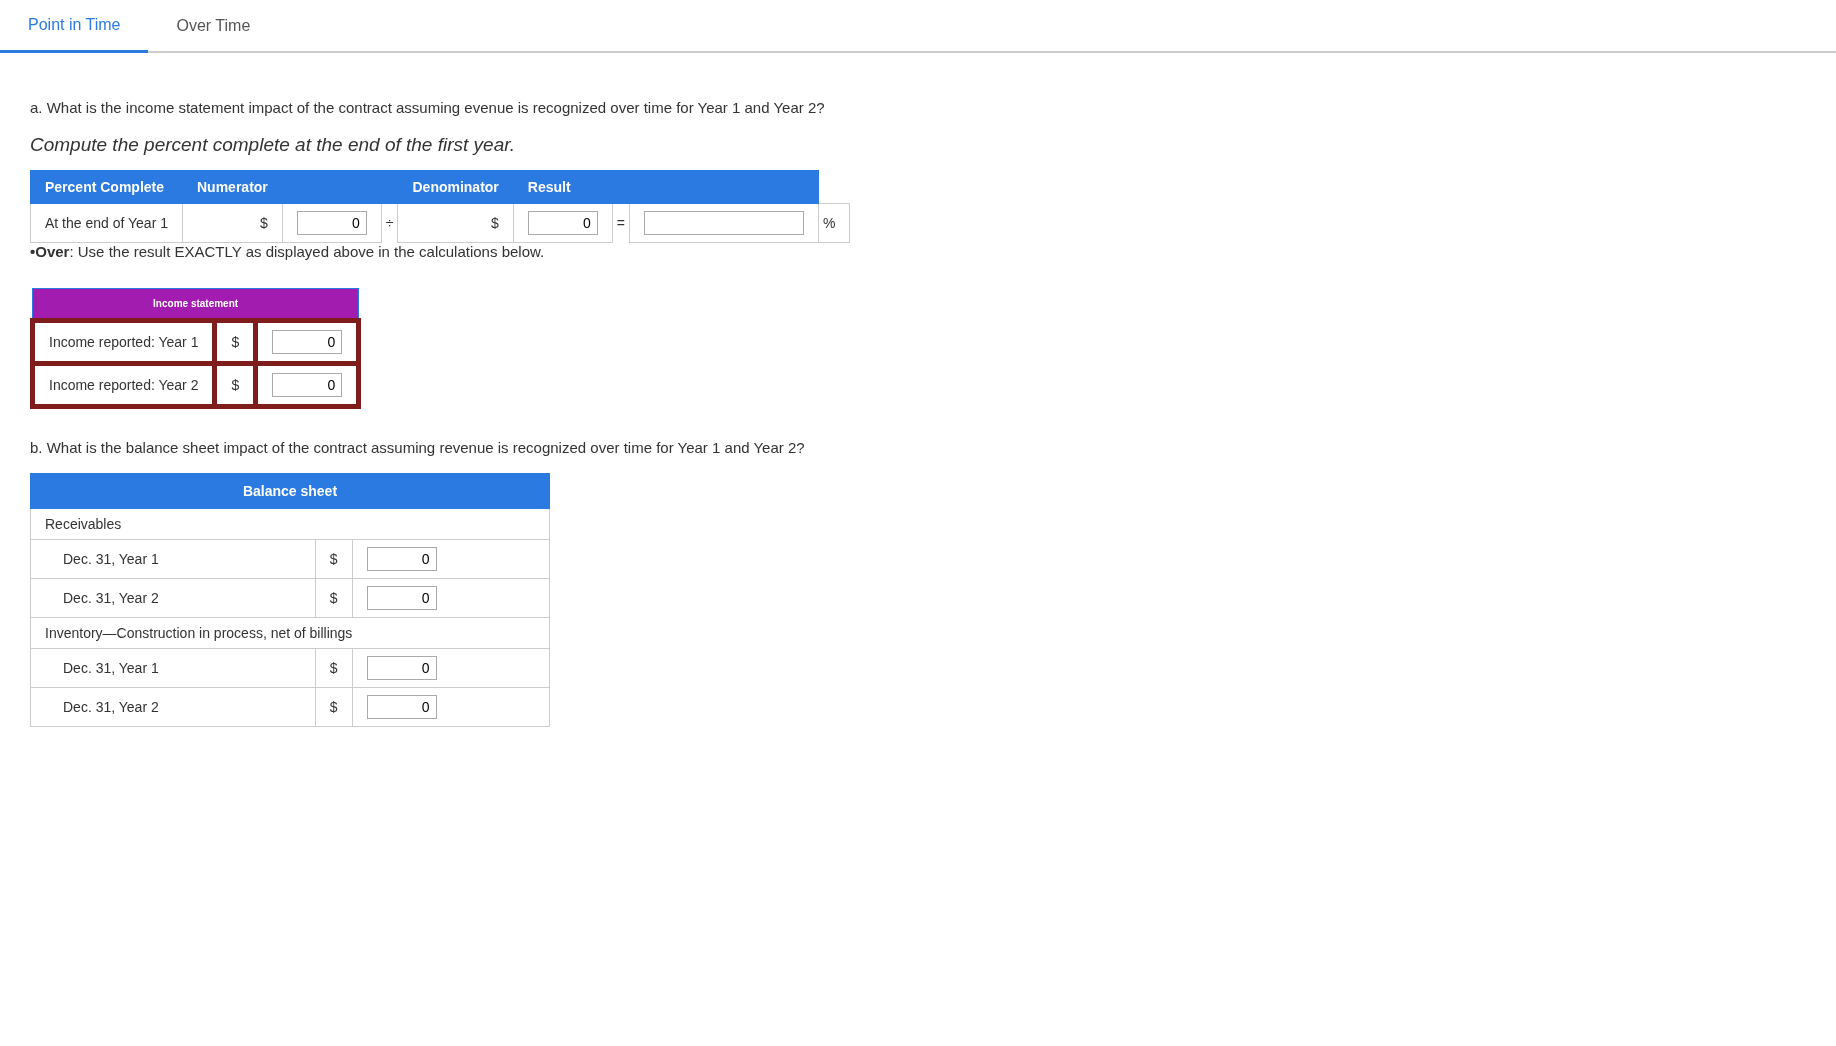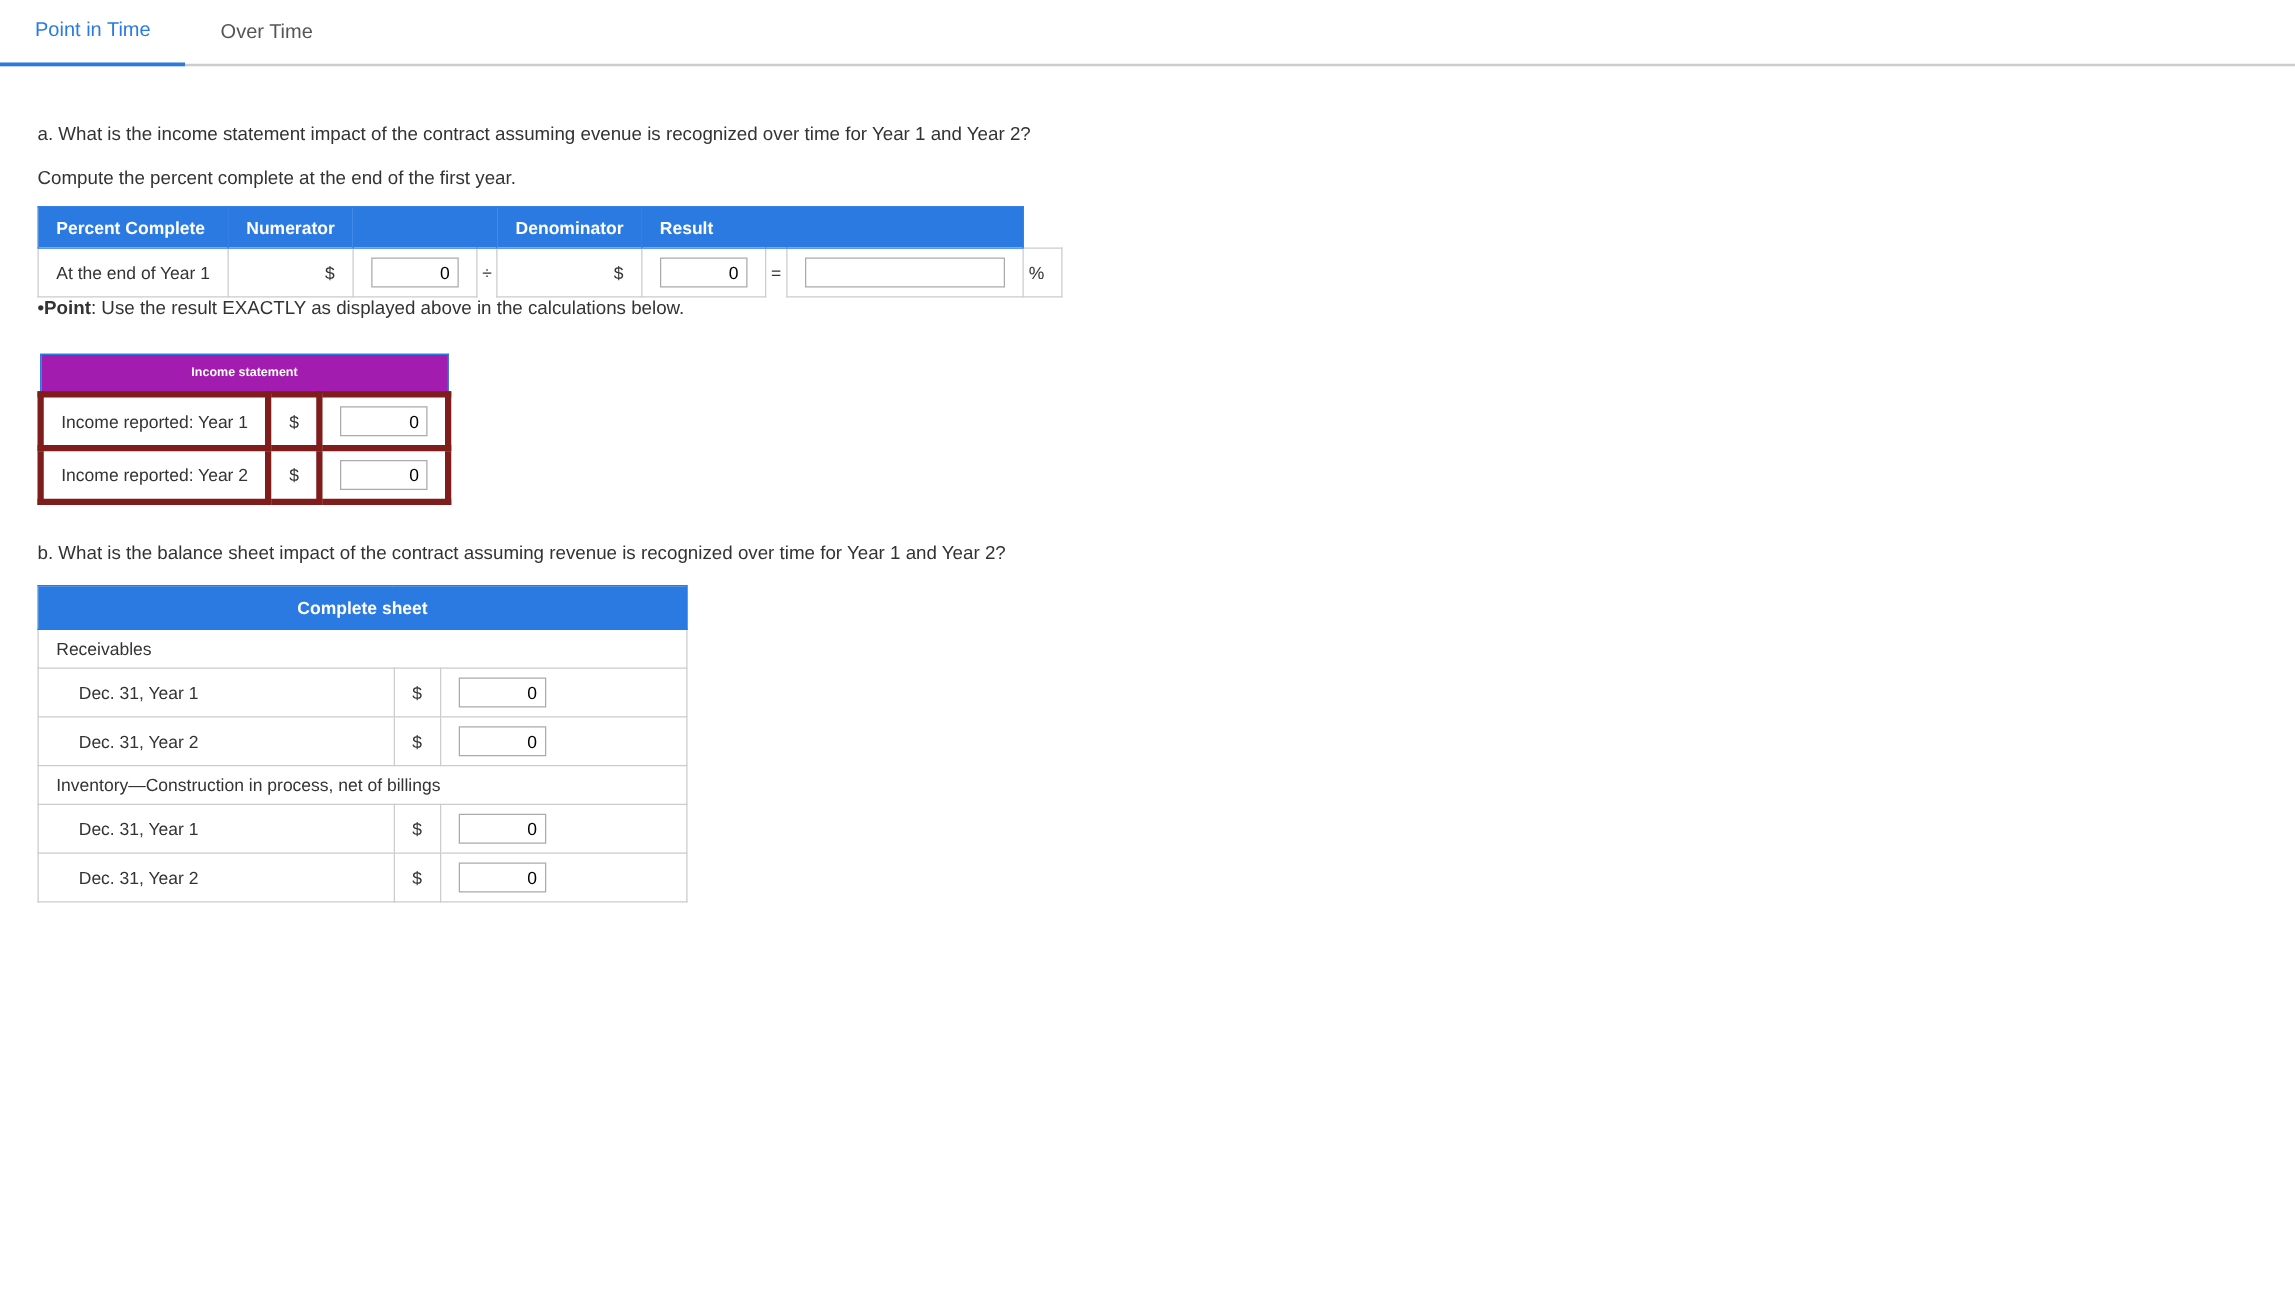--- a/index.html
+++ b/index.html
@@ -38,22 +38,23 @@
       padding: 20px 30px;
     }
 
     .question-text {
       font-size: 15px;
       margin-bottom: 14px;
       line-height: 1.5;
     }
 
     .sub-text {
-      font-size: 15px;
+      font-size: 19px;
       margin-bottom: 14px;
+      font-style: italic;
     }
 
     
     .pct-table {
       border-collapse: collapse;
       min-width: 480px;
     }
     .pct-table th {
       background-color: #2a7ae2;
       color: #fff;
@@ -209,21 +210,21 @@
         <td class="operator">=</td>
         <td class="result-input">
           <input type="text" style="width: 160px;">
         </td>
         <td class="pct-sign">%</td>
       </tr>
     </tbody>
   </table>
 
   <p class="note-text">
-    <span class="bold">•Point</span><span>: Use the result EXACTLY as displayed above in the calculations below.</span>
+    <span class="bold">•Over</span><span>: Use the result EXACTLY as displayed above in the calculations below.</span>
   </p>
 
   <table class="income-table">
     <tbody>
       <tr class="header-row">
         <td colspan="3">Income statement</td>
       </tr>
       <tr>
         <td>Income reported: Year 1</td>
         <td class="dollar-cell">$</td>
@@ -239,21 +240,21 @@
         </td>
       </tr>
     </tbody>
   </table>
 
   <p class="question-text" style="margin-bottom:14px;">b. What is the balance sheet impact of the contract assuming revenue is recognized over time for Year 1 and Year 2?</p>
 
   <table class="balance-table">
     <tbody>
       <tr class="header-row">
-        <td colspan="3">Complete sheet</td>
+        <td colspan="3">Balance sheet</td>
       </tr>
 
       <tr>
         <td colspan="3" class="section-header">Receivables</td>
       </tr>
       <tr>
         <td class="indent">Dec. 31, Year 1</td>
         <td class="dollar-cell">$</td>
         <td>
           <input type="text" value="0" style="">

